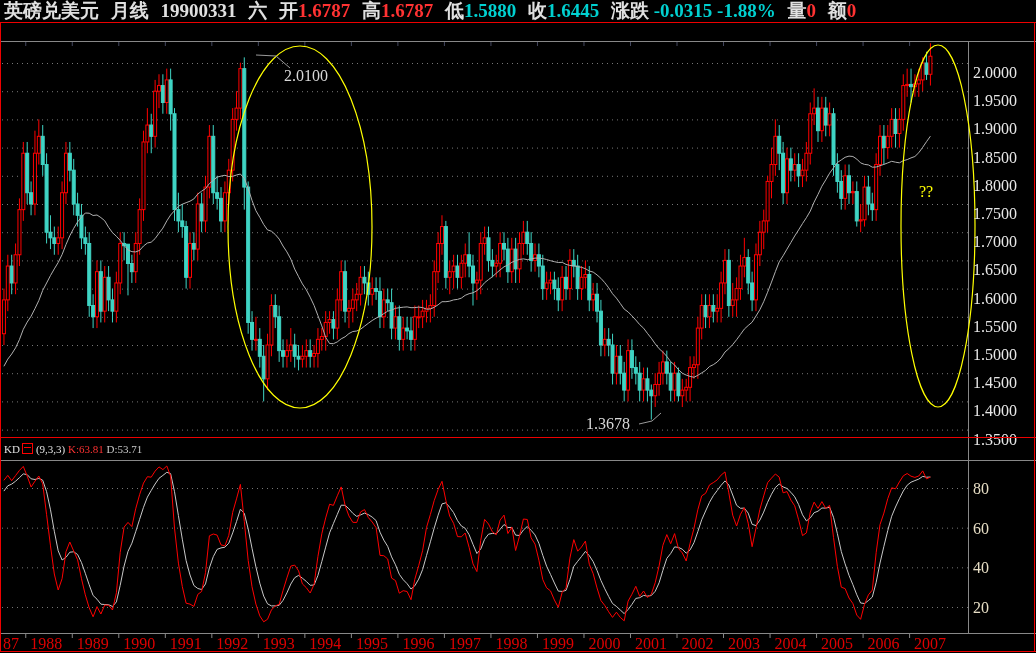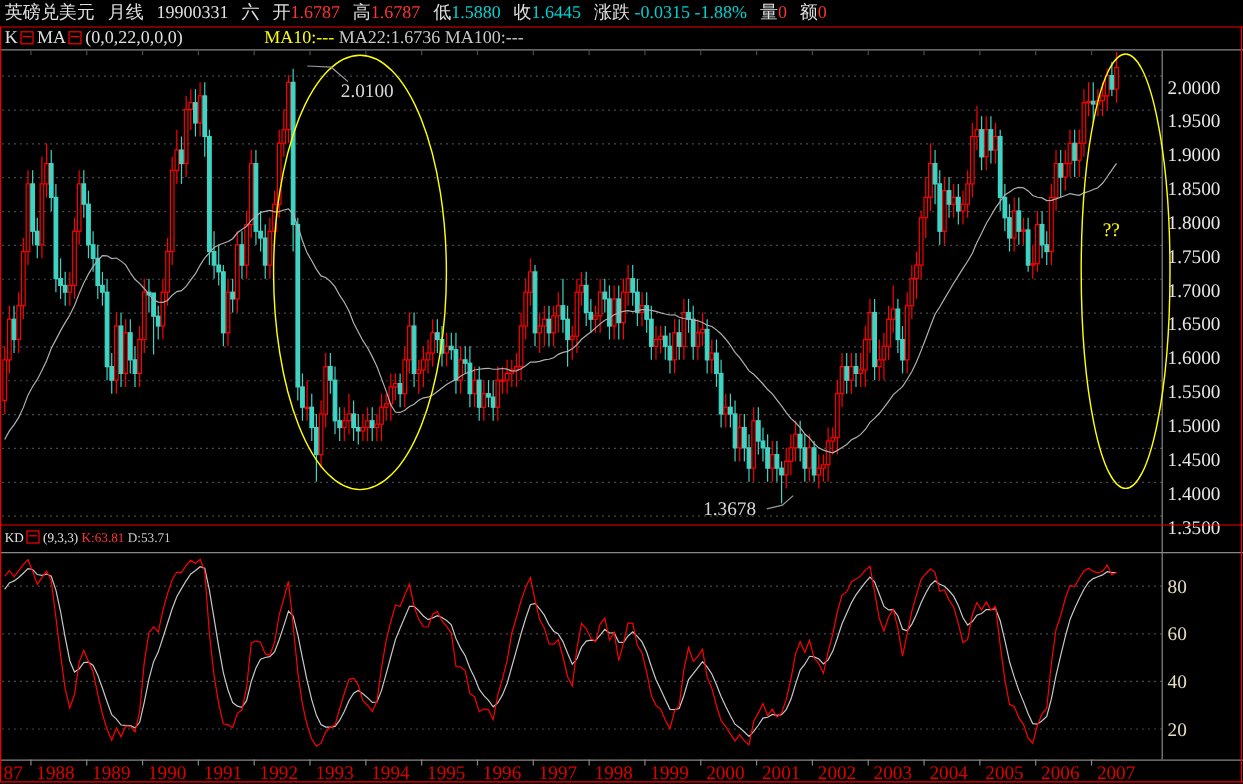--- a/index.html
+++ b/index.html
@@ -1,19 +1,19 @@
 <!DOCTYPE html>
 <html><head>
 <meta charset="utf-8">
 <style>
   html,body{margin:0;padding:0;background:#000;}
   #screen{position:relative;width:1036px;height:653px;background:#000;overflow:hidden;
           font-family:"Liberation Serif","DejaVu Serif",serif;}
   .row{position:absolute;left:0;right:0;white-space:nowrap;color:#e0e0e0;}
-  #titlebar{top:0;height:22px;line-height:22px;font-size:15px;padding-left:4px;}
+  #titlebar{top:0;height:22px;line-height:22px;font-size:19px;padding-left:4px;font-weight:bold;}
   #indrow{top:23px;height:18px;line-height:18px;font-size:15px;padding-left:4px;}
   #kdrow{top:439px;height:20px;line-height:20px;font-size:11px;padding-left:4px;}
   .grp{margin-right:7px;}
   .red{color:#ff3232;}
   .cyan{color:#00d0d0;}
   .yel{color:#ffff00;}
   .gry{color:#c8c8c8;}
   .rbox{display:inline-block;width:9px;height:9px;border:1px solid #f00;position:relative;
         margin:0 3px 0 2px;vertical-align:-1px;}
   .rbox::after{content:"";position:absolute;left:1px;right:1px;top:3px;height:1px;background:#f00;}
@@ -33,23 +33,20 @@
     <span class="grp">六</span>
     <span class="grp"><span>开</span><span class="red">1.6787</span></span>
     <span class="grp"><span>高</span><span class="red">1.6787</span></span>
     <span class="grp"><span>低</span><span class="cyan">1.5880</span></span>
     <span class="grp"><span>收</span><span class="cyan">1.6445</span></span>
     <span class="grp"><span>涨跌</span> <span class="cyan">-0.0315</span> <span class="cyan">-1.88%</span></span>
     <span class="grp"><span>量</span><span class="red">0</span></span>
     <span class="grp"><span>额</span><span class="red">0</span></span>
   </div>
 
-  <div id="indrow" class="row">
-    <span>K</span><span class="rbox"></span><span>MA</span><span class="rbox"></span><span>(0,0,22,0,0,0)</span><span class="gap"></span><span class="yel">MA10:---</span>&nbsp;<span class="gry">MA22:1.6736</span>&nbsp;<span class="gry">MA100:---</span>
-  </div>
 
   <div id="kdrow" class="row">
     <span>KD</span><span class="rbox"></span><span>(9,3,3)</span>&nbsp;<span class="red">K:63.81</span>&nbsp;<span class="gry">D:53.71</span>
   </div>
 
   <svg id="overlay" width="1036" height="653" viewBox="0 0 1036 653">
       <g>
         <line x1="2" x2="968" y1="63.5" y2="63.5" stroke="#777777" stroke-width="1" stroke-dasharray="1 4"></line>
         <line x1="2" x2="968" y1="91.70000000000002" y2="91.70000000000002" stroke="#777777" stroke-width="1" stroke-dasharray="1 4"></line>
         <line x1="2" x2="968" y1="119.90000000000005" y2="119.90000000000005" stroke="#777777" stroke-width="1" stroke-dasharray="1 4"></line>

